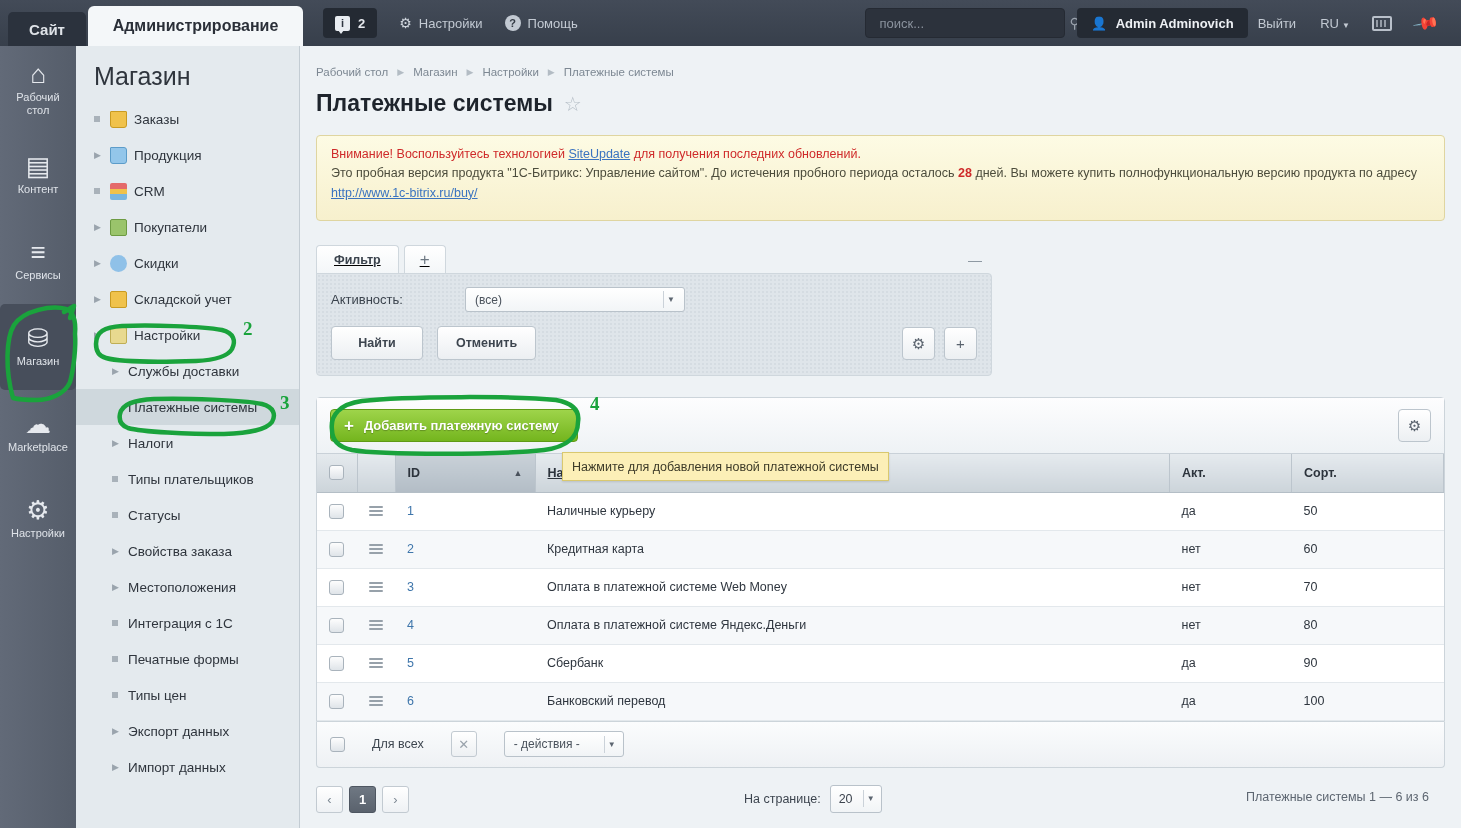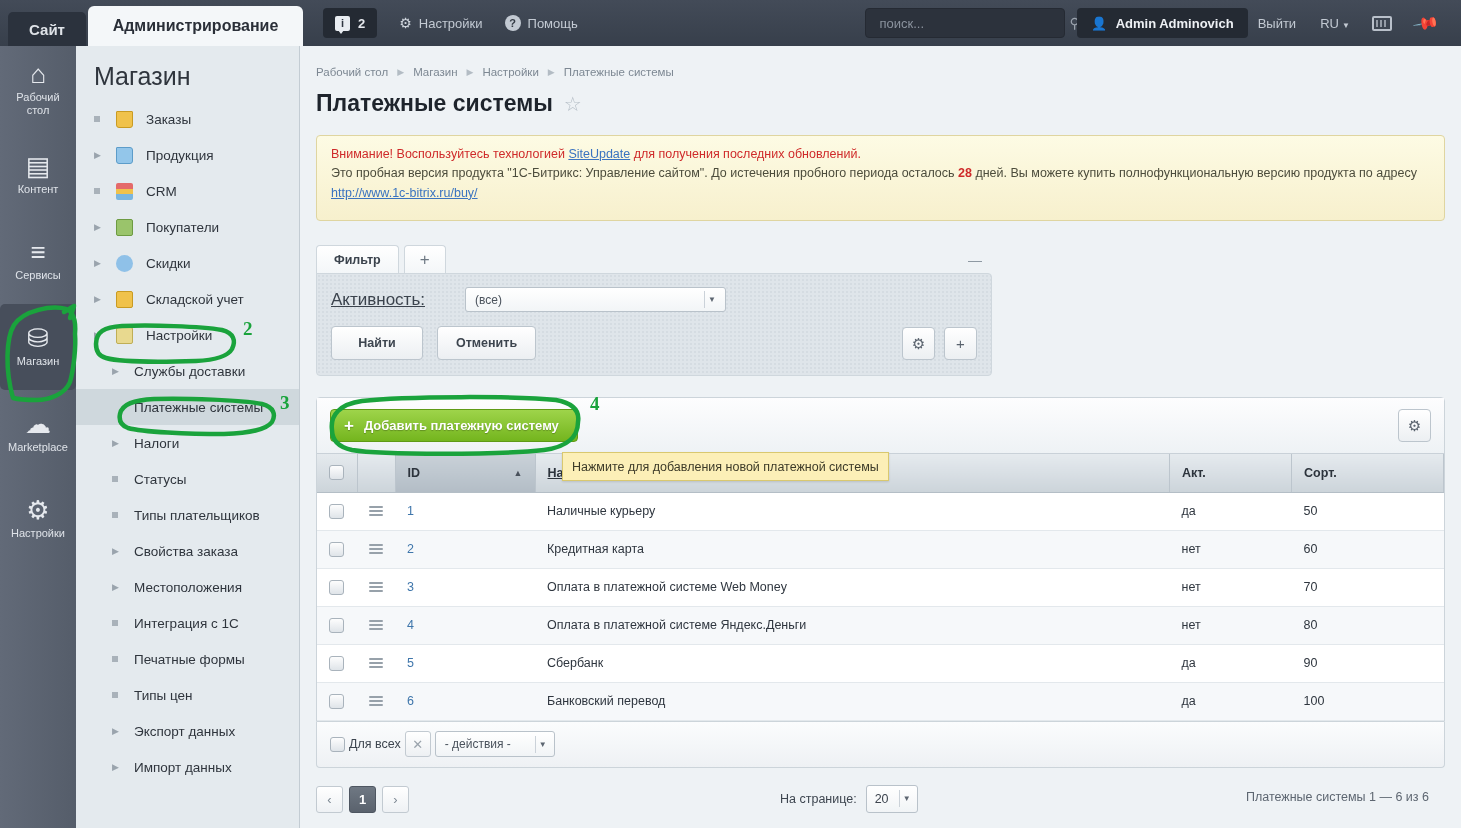--- a/index.html
+++ b/index.html
@@ -107,21 +107,21 @@
   .rail-glyph { font-size: 26px; color: #e6e9ee; line-height: 1; }
 
   
   .nav {
     position: absolute; left: 76px; top: 46px; width: 224px; height: 782px;
     background: #e4eaee; border-right: 1px solid #c3ccd3; overflow: hidden;
   }
   .nav-title { font-size: 25px; color: #2f353d; padding: 16px 0 10px 18px; font-weight: normal;}
   .nav-item {
     display: flex; align-items: center; height: 36px; padding-left: 18px;
-    gap: 13px; font-size: 13.5px; color: #2f353d; cursor: pointer; position: relative;
+    gap: 7px; font-size: 13.5px; color: #2f353d; cursor: pointer; position: relative;
   }
   .nav-item.sub { padding-left: 36px; }
   .nav-item.selected { background: #cfd8dd; }
   .arrow { width: 9px; color: #9aa4ad; font-size: 9px; flex: 0 0 9px;}
   .dot { width: 9px; flex: 0 0 9px; display:flex; align-items:center;}
   .dot i { display:block; width:6px; height:6px; background:#a9b2ba; }
   .nicon { width: 17px; height: 17px; flex: 0 0 17px; border-radius: 2px; }
   .ic-orders { background:#f0c24b; border:1px solid #c99b22; border-radius:1px 1px 3px 3px;}
   .ic-prod { background:#93c6ea; border:1px solid #5c9cc9; border-radius:1px 3px 3px 3px;}
   .ic-crm { background: linear-gradient(180deg,#e46a6a 0 33%,#f0c24b 33% 66%,#79b6e0 66% 100%); }
@@ -149,40 +149,40 @@
     background: linear-gradient(180deg,#fdfbe4 0%, #f7f0cd 100%);
     border: 1px solid #dfd5a0; border-radius: 4px; padding: 9px 14px;
     font-size: 12.5px; line-height: 1.55; color: #4c4c3c;
   }
   .warn .red { color: #cf2a2a; }
   .warn a { color: #3a73c0; }
   .warn .days { color: #cf2a2a; font-weight: bold; }
 
   
   .filter-wrap { margin: 23px 0 0 16px; width: 676px; }
-  .filter-tabs { display: flex; align-items: center; height: 30px; position: relative; }
+  .filter-tabs { display: flex; align-items: center; height: 30px; position: relative; text-decoration: underline; }
   .ftab {
     background: linear-gradient(180deg,#ffffff 0%,#f3f6f8 100%);
     border: 1px solid #cfd7dd; border-bottom: none; border-radius: 4px 4px 0 0;
     height: 29px; display: flex; align-items: center; padding: 0 17px;
     font-size: 12.5px; font-weight: bold; color: #3b434d; cursor: pointer;
   }
   .ftab.plus { margin-left: 5px; padding: 0 15px; font-size: 17px; font-weight: normal; color:#6d7883;}
   .fmin { position:absolute; right:10px; bottom:6px; color:#8e99a3; font-size:14px; cursor:pointer;}
   .filter-body {
     border: 1px solid #cfd7dd; background: #dfe5ea;
     background-image: radial-gradient(#d5dce2 1px, transparent 1px);
     background-size: 4px 4px;
     border-radius: 0 4px 4px 4px; padding: 13px 14px 15px 14px;
     position: relative; margin-top: -1px;
   }
   .frow { display: flex; align-items: center; gap: 14px; }
-  .flabel { font-size: 17px; color: #3b434d; width: 120px; text-decoration: underline; }
+  .flabel { font-size: 13px; color: #3b434d; width: 120px; }
   .fselect {
-    width: 261px; height: 25px; background: linear-gradient(180deg,#ffffff,#f2f5f7);
+    width: 220px; height: 25px; background: linear-gradient(180deg,#ffffff,#f2f5f7);
     border: 1px solid #b9c2ca; border-radius: 3px; font-size: 12px; color: #4a525c;
     display: flex; align-items: center; padding: 0 6px 0 9px; position: relative;
   }
   .fselect .sv { flex: 1; }
   .sel-arrow {
     width: 15px; height: 17px; border-left: 1px solid #cbd2d9;
     display: flex; align-items: center; justify-content: center;
     font-size: 8px; color: #5d6671;
   }
   .fbtns { display: flex; align-items: center; gap: 14px; margin-top: 14px; }
@@ -256,21 +256,21 @@
   .tooltip {
     position: absolute; left: 562px; top: 452px; height: 29px;
     background: #fcefb7; border: 1px solid #d9c86f;
     display: flex; align-items: center; padding: 0 9px;
     font-size: 12.5px; color: #3c3a28; z-index: 40;
     box-shadow: 0 1px 2px rgba(0,0,0,.12);
   }
 
   
   .grid-foot {
-    display: flex; align-items: center; gap: 4px; height: 46px;
+    display: flex; align-items: center; gap: 27px; height: 46px;
     padding: 0 13px; background: linear-gradient(180deg,#fbfcfd 0%,#eef1f4 100%);
     border-top: 1px solid #dde3e8; border: 1px solid #ccd4da; border-top: none;
     margin: 0 16px; border-radius: 0 0 4px 4px;
   }
   .foot-label { font-size: 12.5px; color: #3d454f; }
   .x-btn {
     width: 26px; height: 26px; border: 1px solid #c2cad1; border-radius: 3px;
     background: linear-gradient(180deg,#ffffff,#edf0f3); color: #9aa3ac;
     display: flex; align-items: center; justify-content: center; font-size: 13px;
     cursor: pointer;
@@ -284,21 +284,21 @@
   
   .pager { display: flex; align-items: center; margin: 17px 16px 0 16px; position: relative; height: 30px;}
   .pbtn {
     width: 27px; height: 27px; border: 1px solid #c2cad1; border-radius: 3px;
     background: linear-gradient(180deg,#ffffff,#eef1f4); color: #7d8893;
     display: flex; align-items: center; justify-content: center; font-size: 13px;
     cursor: pointer; margin-right: 6px;
   }
   .pbtn.cur { background: linear-gradient(180deg,#6f7883,#5a626d); color: #fff;
               border-color:#4e5661; font-weight: bold; }
-  .per-page { position: absolute; left: 464px; top: 0; display: flex; align-items: center; gap: 9px; }
+  .per-page { position: absolute; left: 428px; top: 0; display: flex; align-items: center; gap: 9px; }
   .per-label { font-size: 12.5px; color: #3d454f; }
   .per-select {
     width: 52px; height: 28px; background: linear-gradient(180deg,#ffffff,#f1f4f6);
     border: 1px solid #b9c2ca; border-radius: 3px; font-size: 12.5px; color: #3d454f;
     display: flex; align-items: center; padding: 0 3px 0 8px;
   }
   .total { position: absolute; right: 16px; top: 5px; font-size: 12.5px; color: #5d6671; }
 
   
   .anno { position: absolute; left: 0; top: 0; width: 1461px; height: 828px;
@@ -430,27 +430,27 @@
         <span>Платежные системы</span>
       </div>
       <div class="nav-item sub">
         <span class="arrow">▶</span>
         <span>Налоги</span>
       </div>
       <div class="nav-item sub">
         <span class="dot">
           <i></i>
         </span>
-        <span>Статусы</span>
+        <span>Типы плательщиков</span>
       </div>
       <div class="nav-item sub">
         <span class="dot">
           <i></i>
         </span>
-        <span>Типы плательщиков</span>
+        <span>Статусы</span>
       </div>
       <div class="nav-item sub">
         <span class="arrow">▶</span>
         <span>Свойства заказа</span>
       </div>
       <div class="nav-item sub">
         <span class="arrow">▶</span>
         <span>Местоположения</span>
       </div>
       <div class="nav-item sub">

